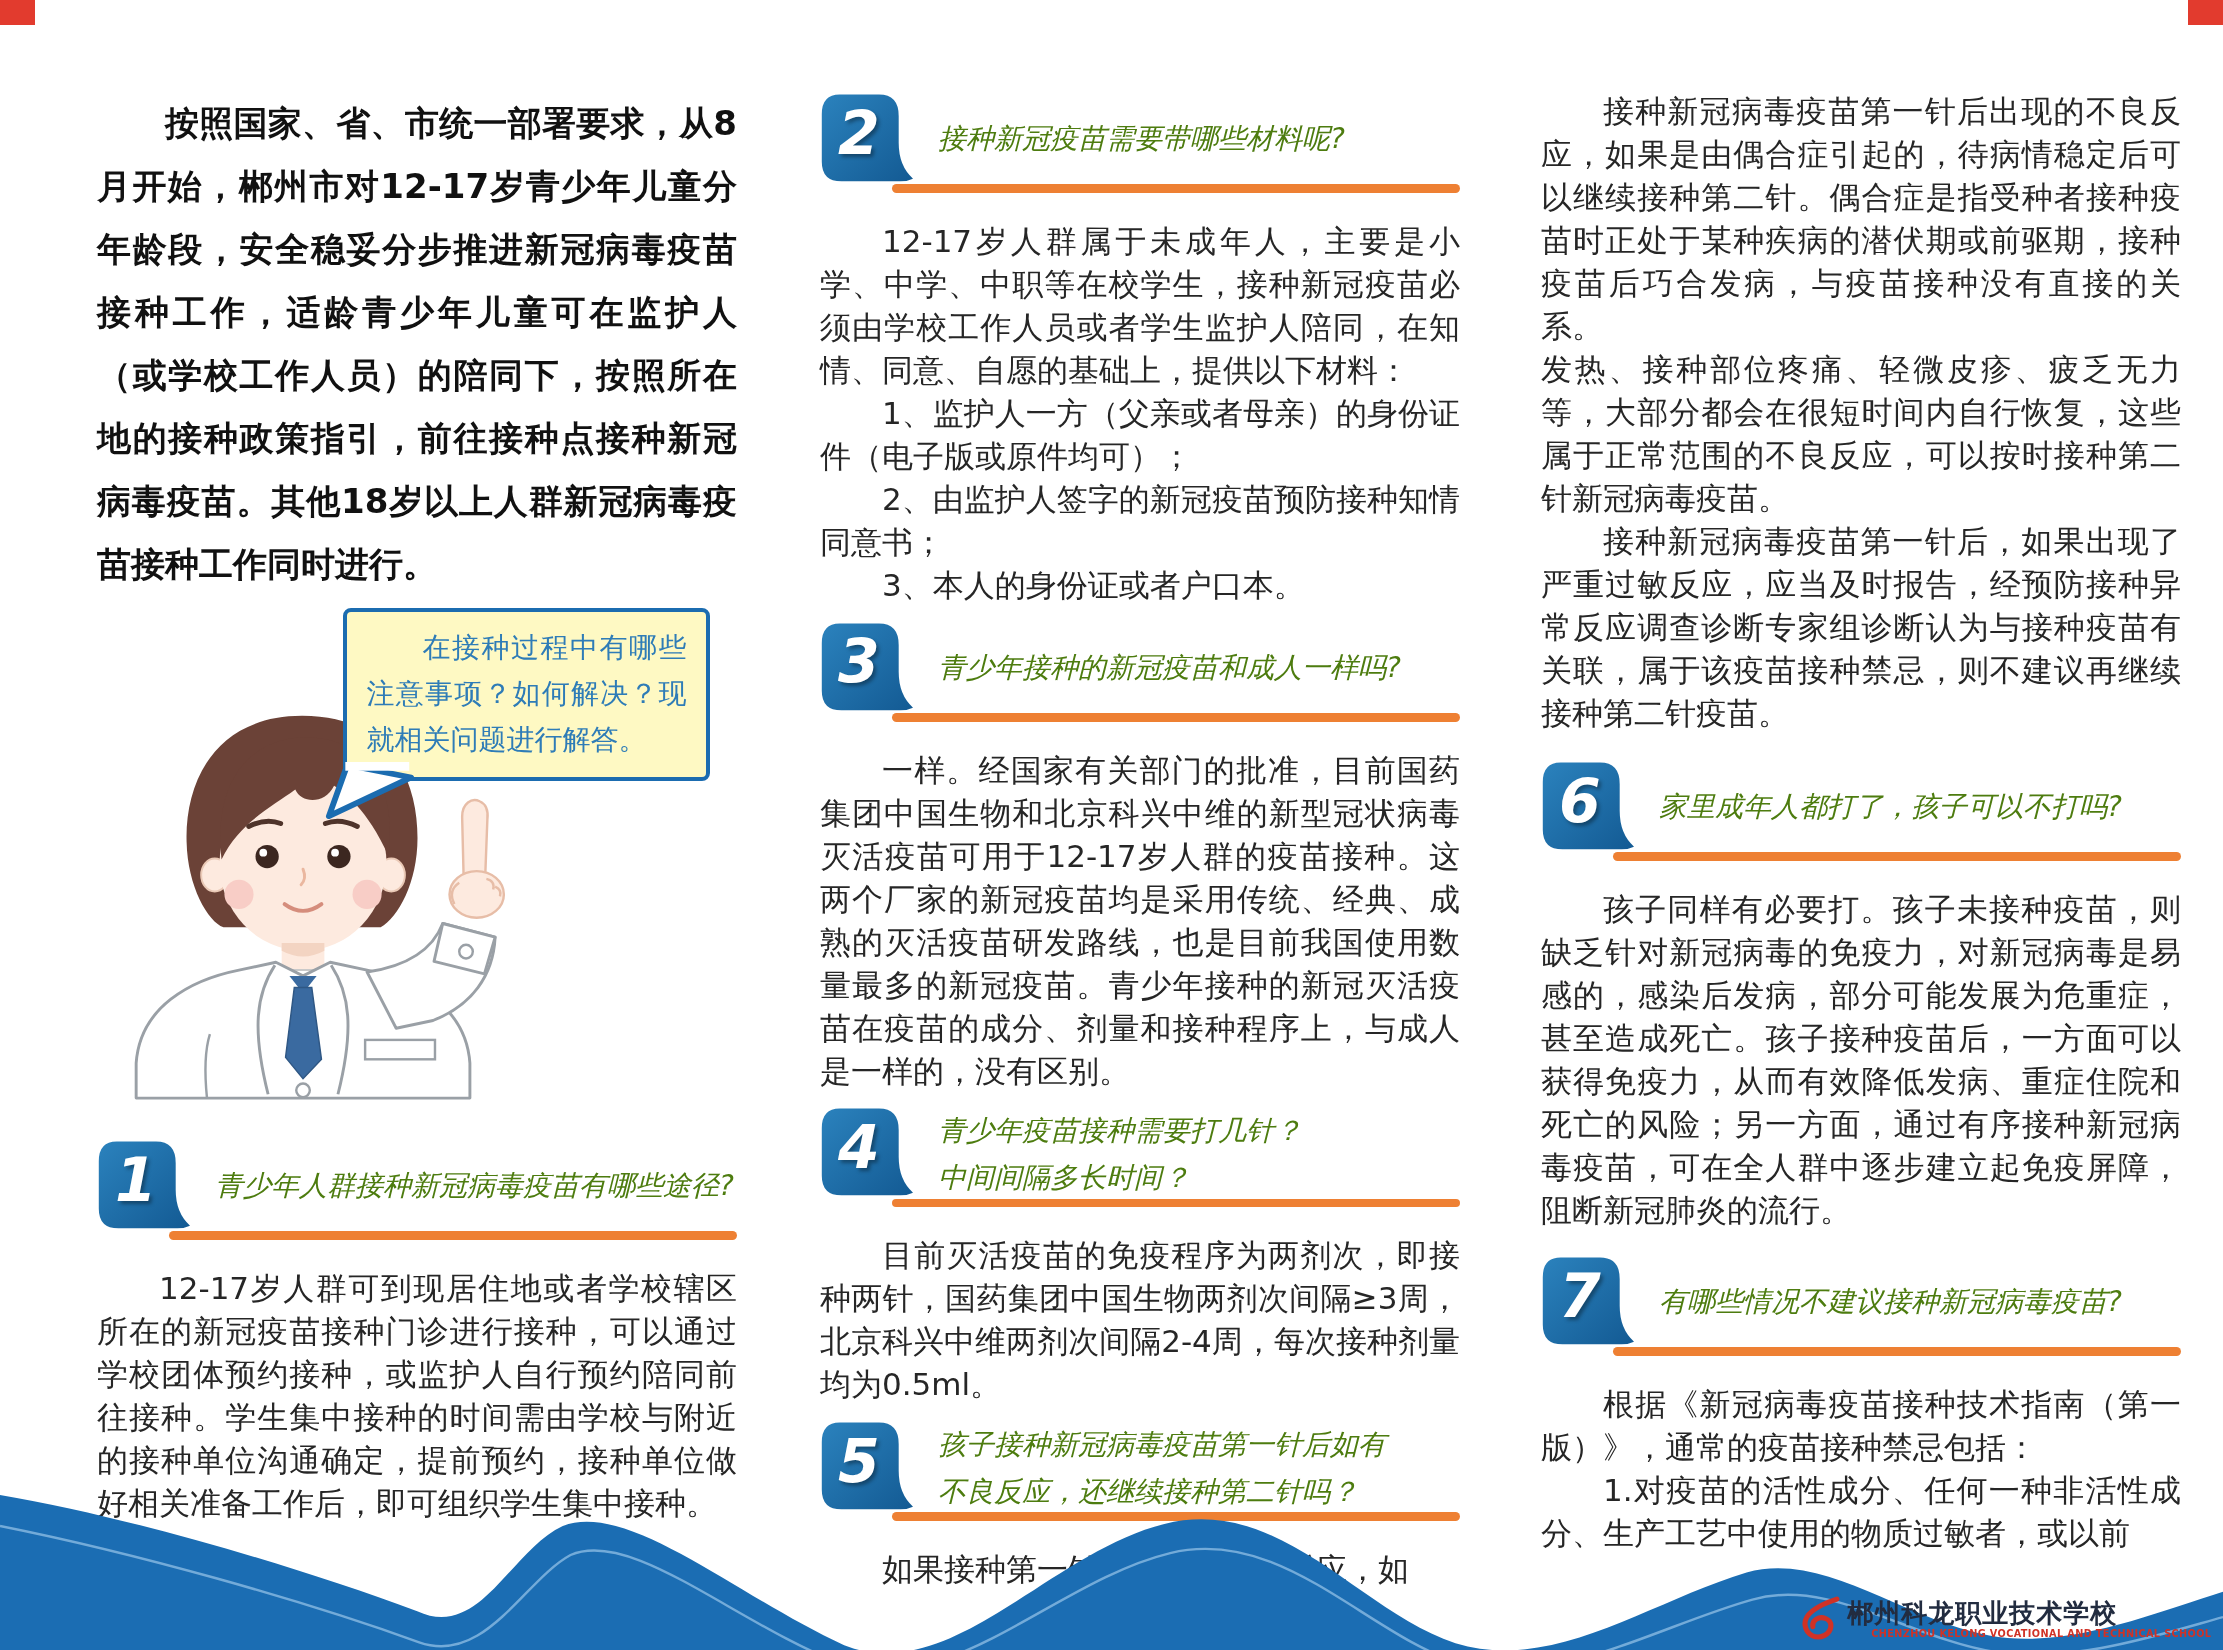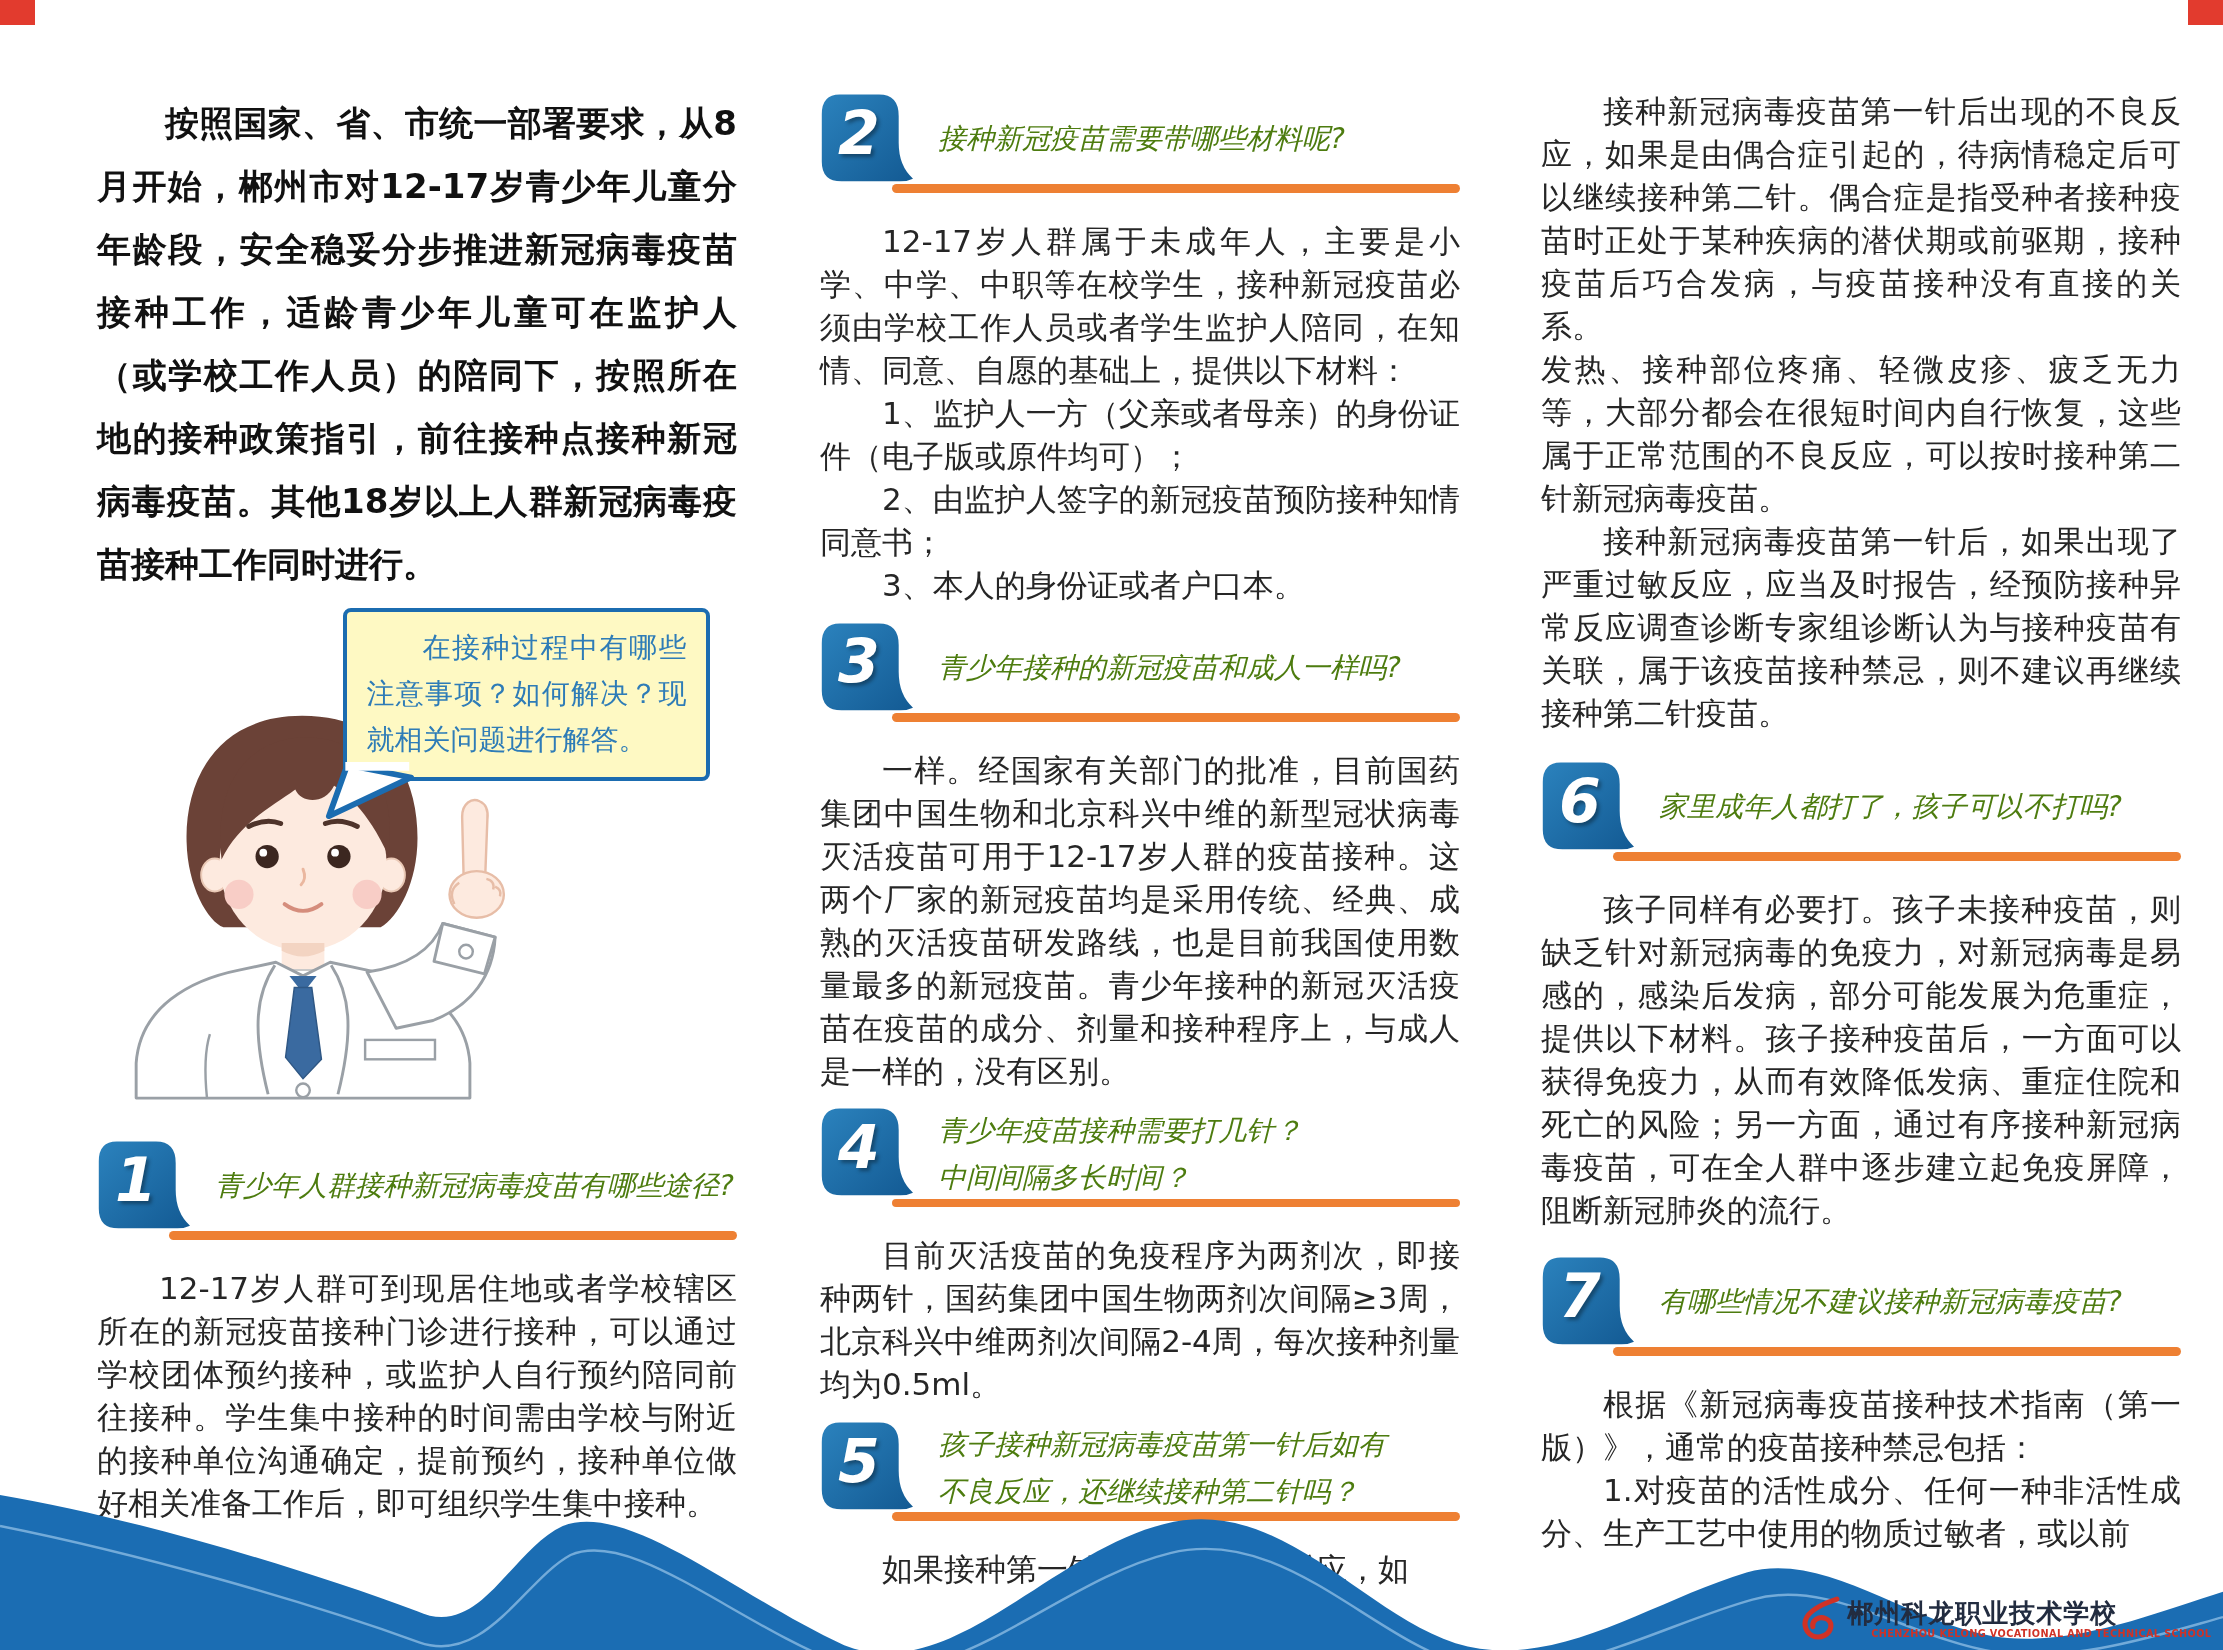--- a/index.html
+++ b/index.html
@@ -211,21 +211,21 @@
         <svg viewBox="0 0 104 100">
           <path d="M22,2 H66 Q88,2 88,26 V56 Q88,82 104,96 Q98,99 90,99 H24 Q2,99 2,77 V24 Q2,2 22,2 Z" fill="url(#bg1)"></path>
         </svg>
         <span class="qnum">6</span>
       </div>
       <div class="qtitle">
         <div>家里成年人都打了，孩子可以不打吗?</div>
       </div>
       <div class="qrule"></div>
     </div>
-    <p class="para">孩子同样有必要打。孩子未接种疫苗，则缺乏针对新冠病毒的免疫力，对新冠病毒是易感的，感染后发病，部分可能发展为危重症，提供以下材料。孩子接种疫苗后，一方面可以获得免疫力，从而有效降低发病、重症住院和死亡的风险；另一方面，通过有序接种新冠病毒疫苗，可在全人群中逐步建立起免疫屏障，阻断新冠肺炎的流行。</p>
+    <p class="para">孩子同样有必要打。孩子未接种疫苗，则缺乏针对新冠病毒的免疫力，对新冠病毒是易感的，感染后发病，部分可能发展为危重症，甚至造成死亡。孩子接种疫苗后，一方面可以获得免疫力，从而有效降低发病、重症住院和死亡的风险；另一方面，通过有序接种新冠病毒疫苗，可在全人群中逐步建立起免疫屏障，阻断新冠肺炎的流行。</p>
 
     <div class="qheader gap-top" style="margin-top:23px;">
       <div class="qbadge">
         <svg viewBox="0 0 104 100">
           <path d="M22,2 H66 Q88,2 88,26 V56 Q88,82 104,96 Q98,99 90,99 H24 Q2,99 2,77 V24 Q2,2 22,2 Z" fill="url(#bg1)"></path>
         </svg>
         <span class="qnum">7</span>
       </div>
       <div class="qtitle">
         <div>有哪些情况不建议接种新冠病毒疫苗?</div>

